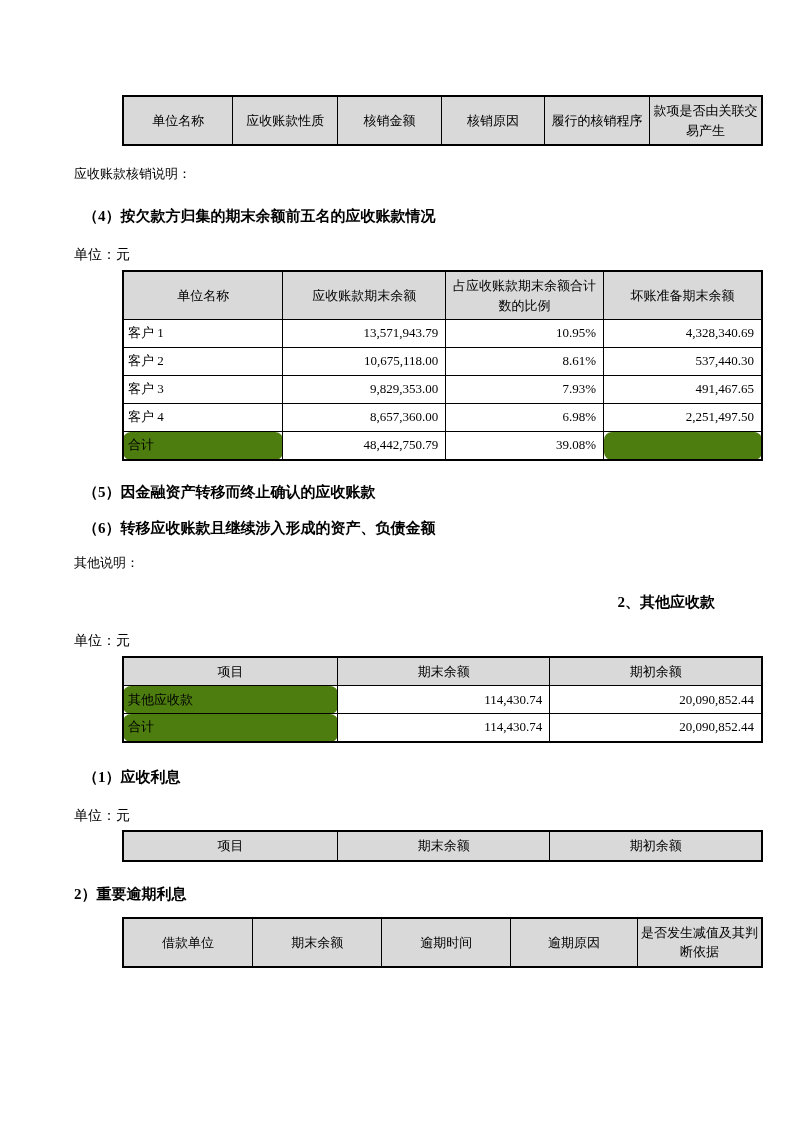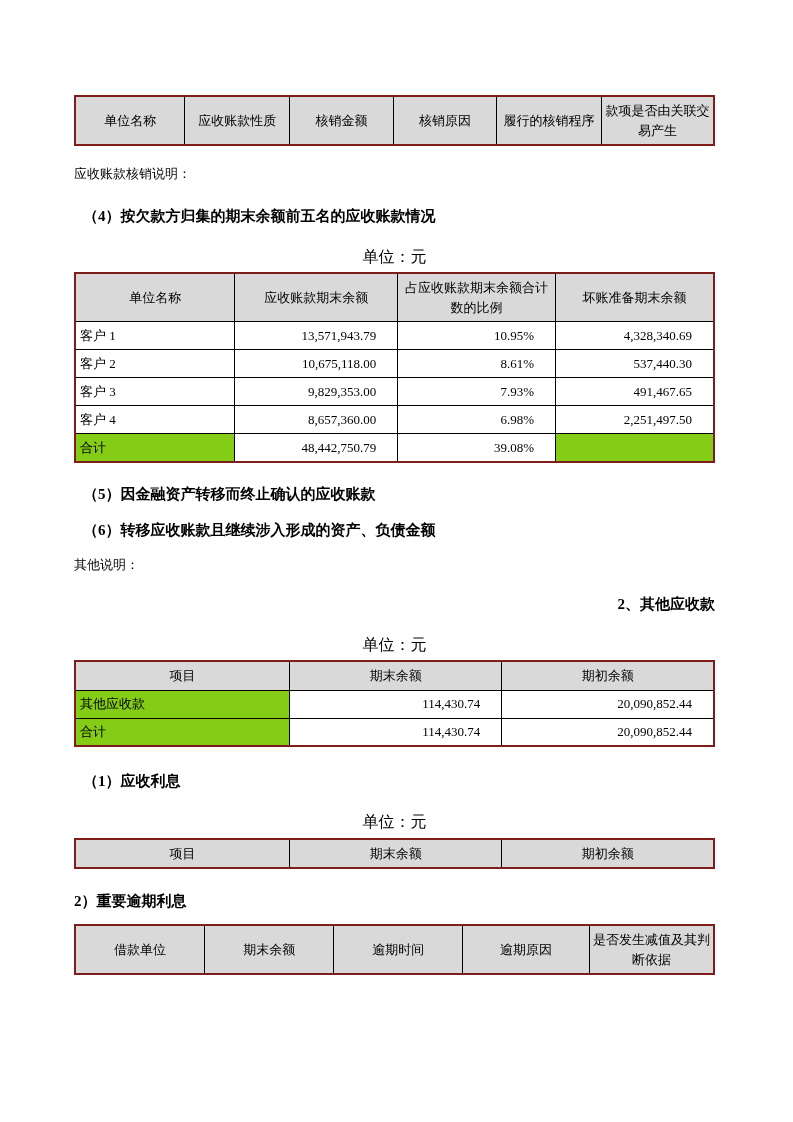--- a/index.html
+++ b/index.html
@@ -11,21 +11,22 @@
     color: #000;
   }
   .content {
     padding: 95px 78px 0 74px;
     width: 793px;
   }
   table {
     border-collapse: collapse;
     width: 100%;
     table-layout: fixed;
-    border: 2px solid #7f1d1d;
+    border: 2px solid #000000;
+    margin-left: 48px;
   }
   th, td {
     border: 1px solid #000;
     font-size: 13px;
     font-weight: normal;
     overflow: hidden;
   }
   th {
     background: #d9d9d9;
     text-align: center;
@@ -33,44 +34,44 @@
     padding: 4px 3px;
     line-height: 1.5;
   }
   td {
     height: 28px;
     vertical-align: middle;
     padding: 1px 4px;
     line-height: 1.4;
   }
   td.label { text-align: left; }
-  td.num   { text-align: right; padding-right: 21px; }
-  td.shaded { background: #84cc16; }
+  td.num   { text-align: right; padding-right: 7px; }
+  td.shaded { background: #4d7c0f; border-radius: 8px; }
   .note {
     font-size: 13px;
     margin-top: 20px;
     line-height: 1.25;
   }
   .heading {
     font-weight: bold;
     font-size: 15px;
     line-height: 1.2;
   }
   .heading.paren { padding-left: 9px; }
   .mt-sec4  { margin-top: 25px; }
   .mt-sec5  { margin-top: 22px; }
   .mt-sec6  { margin-top: 18px; }
   .mt-note2 { margin-top: 18px; }
   .mt-sec2  { margin-top: 22px; text-align: right; }
   .mt-int   { margin-top: 25px; }
   .mt-cls   { margin-top: 27px; }
   .mt-ovd   { margin-top: 23px; }
   .unit {
-    font-size: 16px;
-    text-align: center;
+    font-size: 14px;
+    text-align: left;
     margin-top: 22px;
     margin-bottom: 6px;
     line-height: 1.2;
   }
   .tbl-ovd { margin-top: 14px; }
 </style>
 </head>
 <body>
 
 <div class="content">

